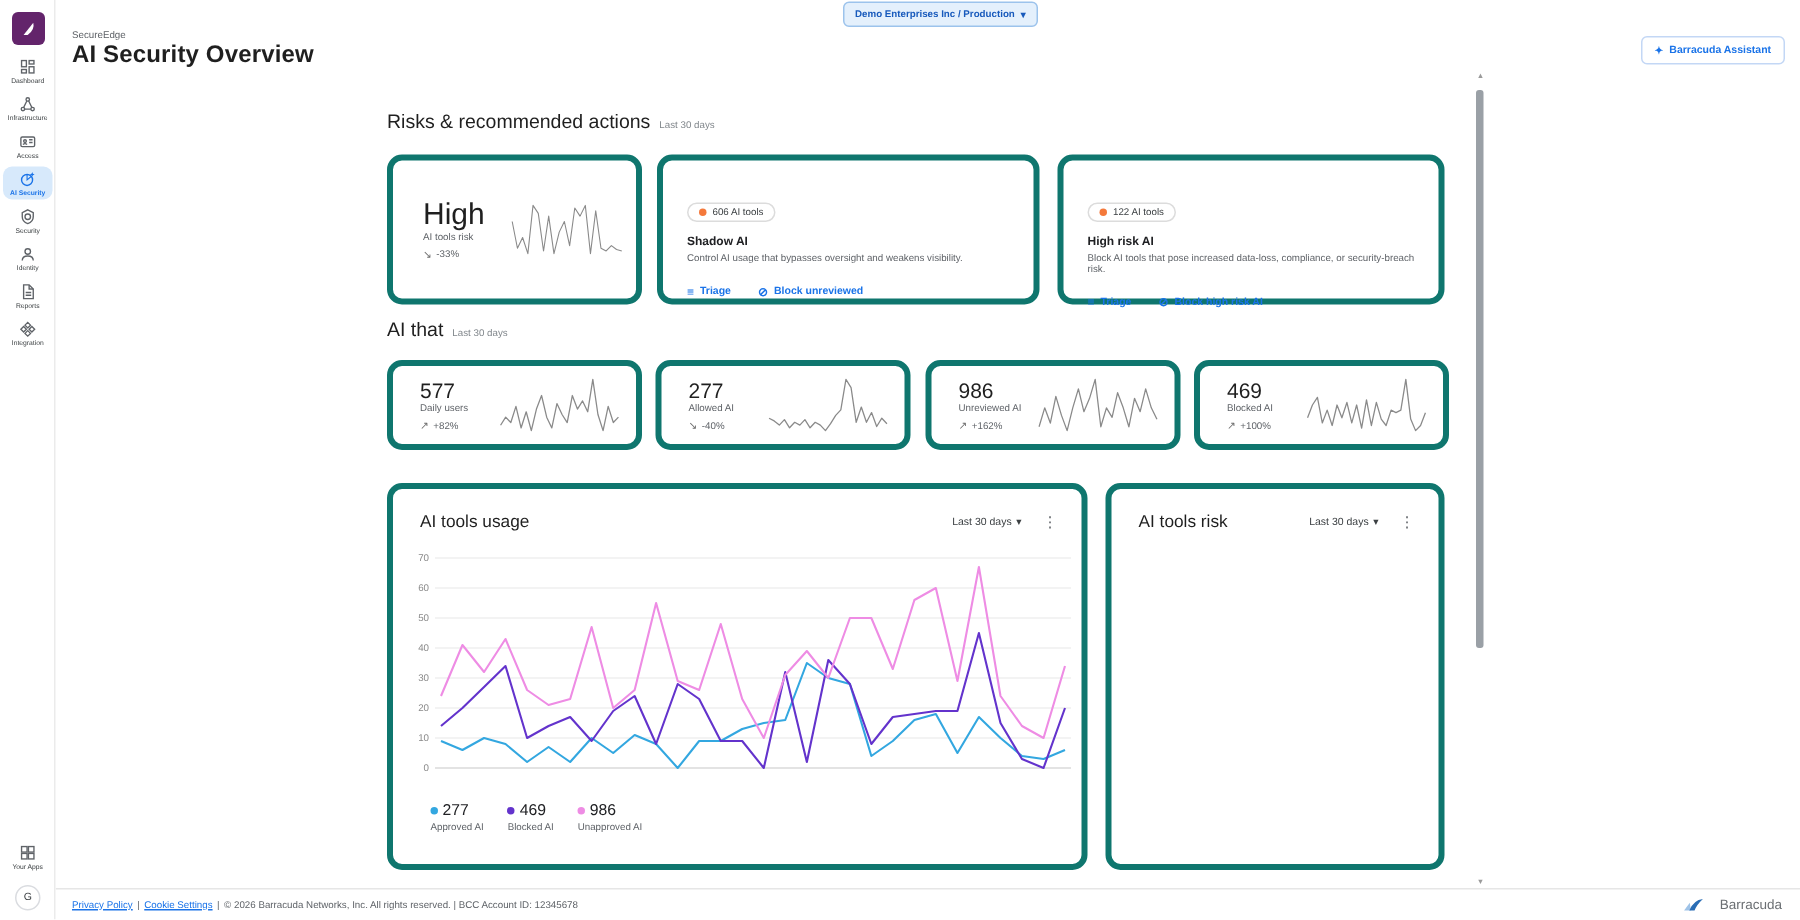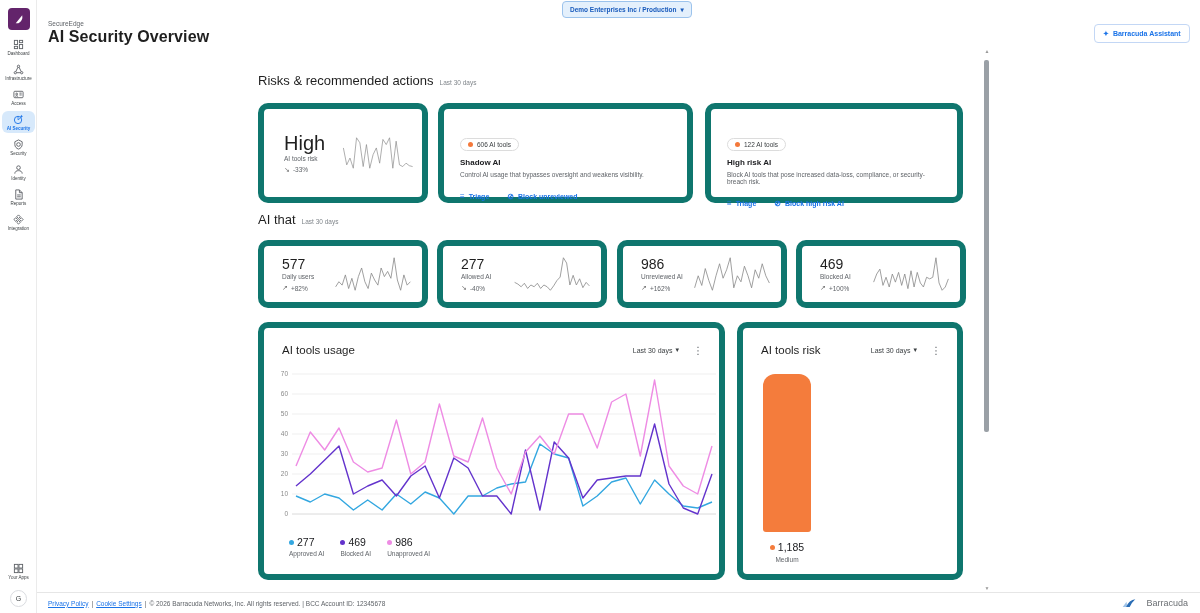--- a/index.html
+++ b/index.html
@@ -20,42 +20,42 @@
   
   .product { position:absolute; left:48px; top:20px; font-size:6.5px; color:#5f6368; }
   .page-title { position:absolute; left:48px; top:28px; font-size:16px; font-weight:600; color:#1f1f1f; letter-spacing:.1px; }
   .tenant { position:absolute; left:562px; top:1px; height:17px; display:flex; align-items:center; gap:4px; background:#e4f0fc; border:1px solid #9cc3ec; border-radius:4px; padding:0 7px; font-size:6.5px; font-weight:bold; color:#185abc; cursor:pointer; }
   .assistant { position:absolute; left:1094px; top:24px; height:19px; display:flex; align-items:center; gap:4px; background:#fff; border:1px solid #c3d7f5; border-radius:4px; padding:0 8px; font-size:7px; font-weight:bold; color:#1a73e8; cursor:pointer; }
 
   
   .sec-h { position:absolute; font-size:13px; font-weight:500; color:#1f1f1f; }
   .sec-h .period { font-size:6.5px; font-weight:normal; color:#80868b; margin-left:6px; }
 
-  .card { position:absolute; background:#fff; border:6px solid #0f766e; border-radius:10px; }
+  .card { position:absolute; background:#fff; border:4px solid #0f766e; border-radius:10px; }
 
   
   .risk-card { left:258px; top:103px; width:170px; height:100px; display:flex; align-items:center; padding:0 8px 0 20px; }
   .risk-meta { width:58px; flex:none; }
   .risk-level { font-size:20px; font-weight:500; color:#1f1f1f; line-height:1; }
   .risk-lbl { font-size:6.5px; color:#5f6368; margin-top:2px; }
   .trend-row { display:flex; align-items:center; gap:3px; font-size:6.5px; color:#5f6368; margin-top:4px; }
   .trend-glyph { font-size:7px; color:#6e6e6e; }
 
   
   .action-card { height:100px; padding:24px 16px; }
   .badge { display:inline-flex; align-items:center; gap:4px; border:1px solid #dcdcdc; border-radius:9px; padding:2px 7px; font-size:6.5px; color:#3c4043; }
   .badge-dot { width:5px; height:5px; border-radius:50%; }
   .ac-title { font-size:8px; font-weight:bold; color:#202124; margin-top:7px; }
   .ac-desc { font-size:6.5px; color:#5f6368; margin-top:4px; }
   .ac-actions { display:flex; gap:18px; margin-top:14px; }
   .blue-btn { display:flex; align-items:center; gap:4px; font-size:7px; font-weight:bold; color:#1a73e8; cursor:pointer; background:none; border:none; font-family:inherit; }
   .blue-btn .bicon { font-size:8px; }
 
   
-  .stat-card { top:240px; width:170px; height:68px; display:flex; align-items:center; padding:0 10px 0 18px; }
+  .stat-card { top:240px; width:170px; height:60px; display:flex; align-items:center; padding:0 10px 0 18px; }
   .stat-meta { width:52px; flex:none; }
   .stat-value { font-size:14px; color:#1f1f1f; }
   .stat-lbl { font-size:6.5px; color:#5f6368; margin-top:1px; }
 
   .spark { flex:1; height:52px; }
   .spark svg { width:100%; height:100%; }
 
   
   .chart-head { display:flex; align-items:center; padding:16px 16px 0 18px; }
   .chart-title { font-size:11.5px; color:#1f1f1f; }
@@ -368,30 +368,20 @@
       <span class="chart-title">AI tools risk</span>
       <span class="chart-controls">
         <button class="period-sel">
           <span>Last 30 days</span>
             <span>▾</span>
         </button>
         <button class="kebab">⋮</button>
       </span>
     </div>
     <div class="bar-area">
-      <div class="risk-col">
-        <div class="bar-wrap">
-            <div class="risk-bar" style="height: 158px; background: rgb(244, 124, 60);"></div>
-          </div>
-        <div class="bar-num">
-            <span class="legend-dot" style="background: rgb(244, 124, 60);"></span>
-            <span>1,185</span>
-          </div>
-        <div class="bar-cat">Medium</div>
-      </div>
     </div>
   </div>
 
   <div class="scrollbar">
     <div class="scroll-arrow" style="top:0;">▲</div>
     <div class="scroll-thumb"></div>
     <div class="scroll-arrow" style="bottom:0;">▼</div>
   </div>
 
   <footer class="footer">

